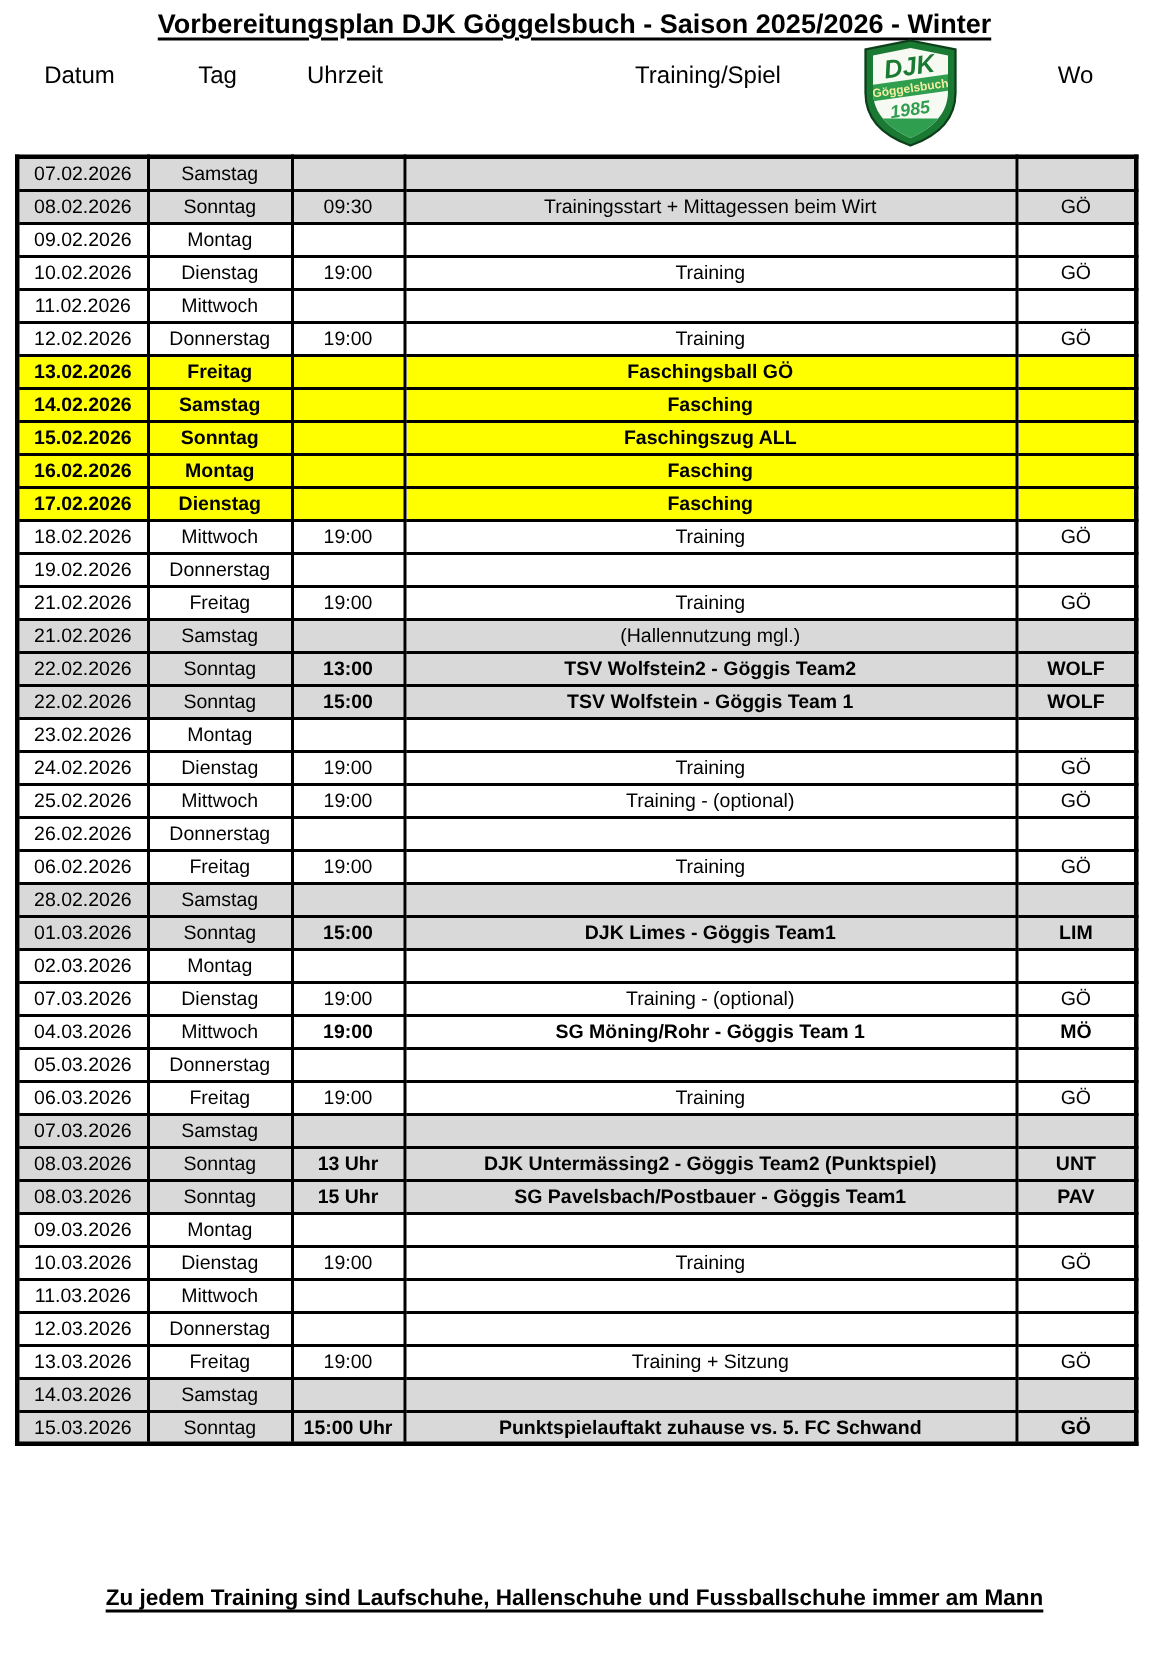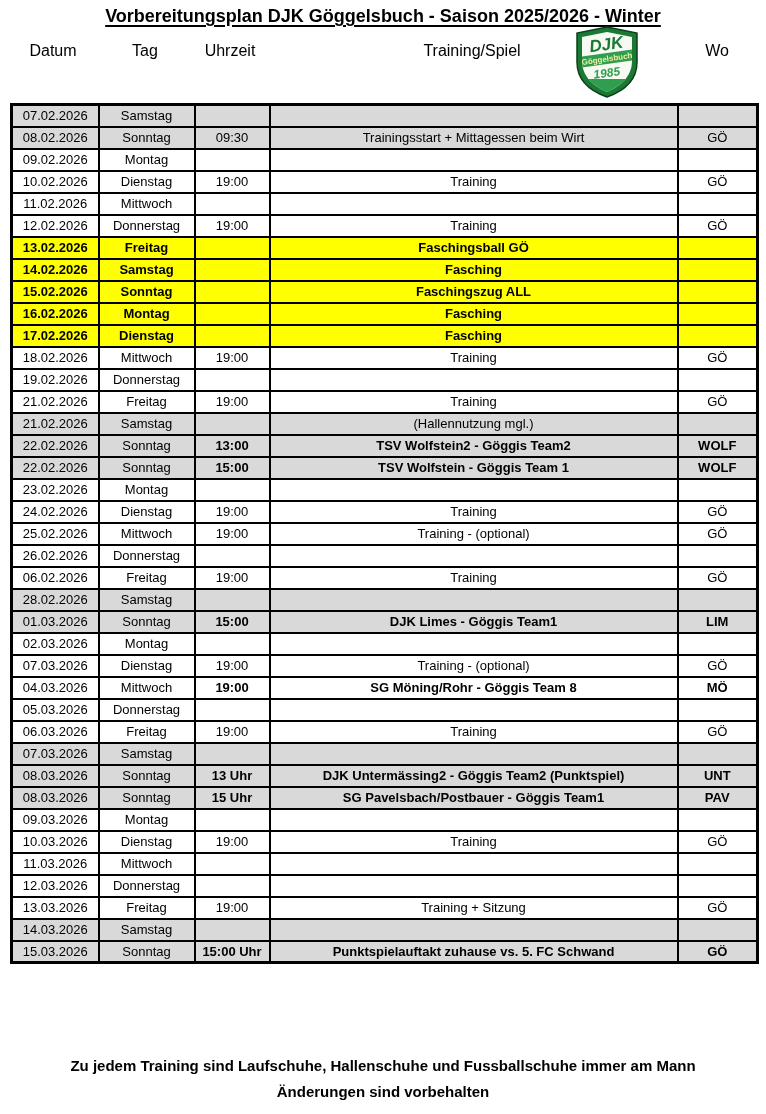--- a/index.html
+++ b/index.html
@@ -31,21 +31,21 @@
     white-space:nowrap; overflow:hidden; padding:0 2px;
   }
   tr.bg-gray td   { background:var(--gray,#d9d9d9); }
   tr.bg-yellow td { background:var(--yellow,#ffff00);font-weight:bold; }
   tr.bold-row td.c-time, tr.bold-row td.c-event, tr.bold-row td.c-wo { font-weight:bold; }
   td.small-event { font-size:12px; }
   .footer-line {
     position:absolute; left:0; width:100%; text-align:center;
     font-size:15px; font-weight:bold;
   }
-  .footer-line span { text-underline-offset:3px; text-decoration-thickness:2px; }
+  .footer-line span { text-decoration:underline; text-underline-offset:3px; text-decoration-thickness:2px; }
   .f1 { top:1057px; }
   .f2 { top:1083px; }
 </style>
 </head>
 <body>
 
 <div class="page">
 
   <div class="title">
     <span>Vorbereitungsplan DJK Göggelsbuch - Saison 2025/2026 - Winter</span>
@@ -262,21 +262,21 @@
           <td class="c-date">07.03.2026</td>
           <td class="c-day">Dienstag</td>
           <td class="c-time">19:00</td>
           <td class="c-event">Training - (optional)</td>
           <td class="c-wo">GÖ</td>
         </tr>
         <tr class="bg-white bold-row">
           <td class="c-date">04.03.2026</td>
           <td class="c-day">Mittwoch</td>
           <td class="c-time">19:00</td>
-          <td class="c-event">SG Möning/Rohr - Göggis Team 8</td>
+          <td class="c-event">SG Möning/Rohr - Göggis Team 1</td>
           <td class="c-wo">MÖ</td>
         </tr>
         <tr class="bg-white">
           <td class="c-date">05.03.2026</td>
           <td class="c-day">Donnerstag</td>
           <td class="c-time"></td>
           <td class="c-event"></td>
           <td class="c-wo"></td>
         </tr>
         <tr class="bg-white">
@@ -355,17 +355,14 @@
           <td class="c-time">15:00 Uhr</td>
           <td class="c-event">Punktspielauftakt zuhause vs. 5. FC Schwand</td>
           <td class="c-wo">GÖ</td>
         </tr>
       </tbody>
   </table>
 
   <div class="footer-line f1">
     <span>Zu jedem Training sind Laufschuhe, Hallenschuhe und Fussballschuhe immer am Mann</span>
   </div>
-  <div class="footer-line f2">
-    <span>Änderungen sind vorbehalten</span>
-  </div>
 
 </div>
 
 </body></html>

